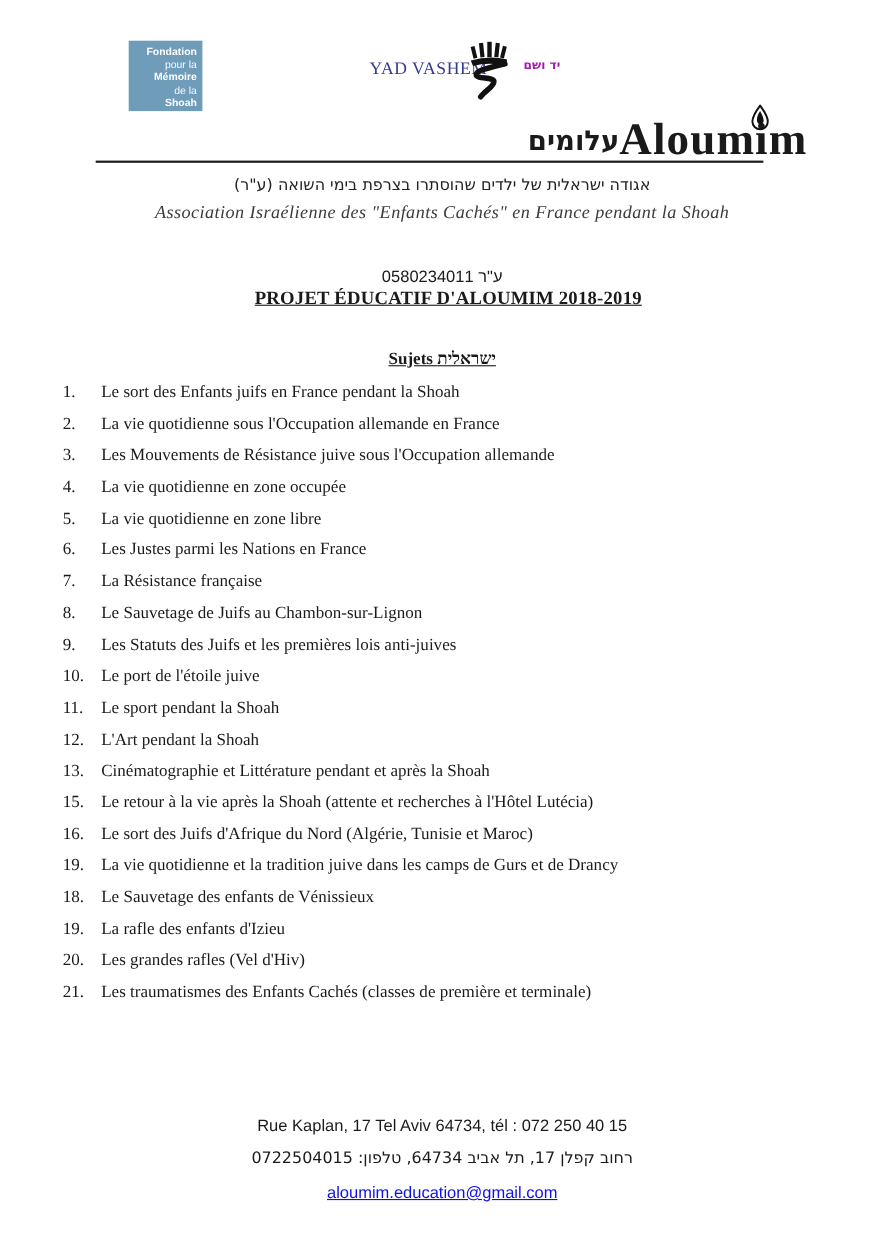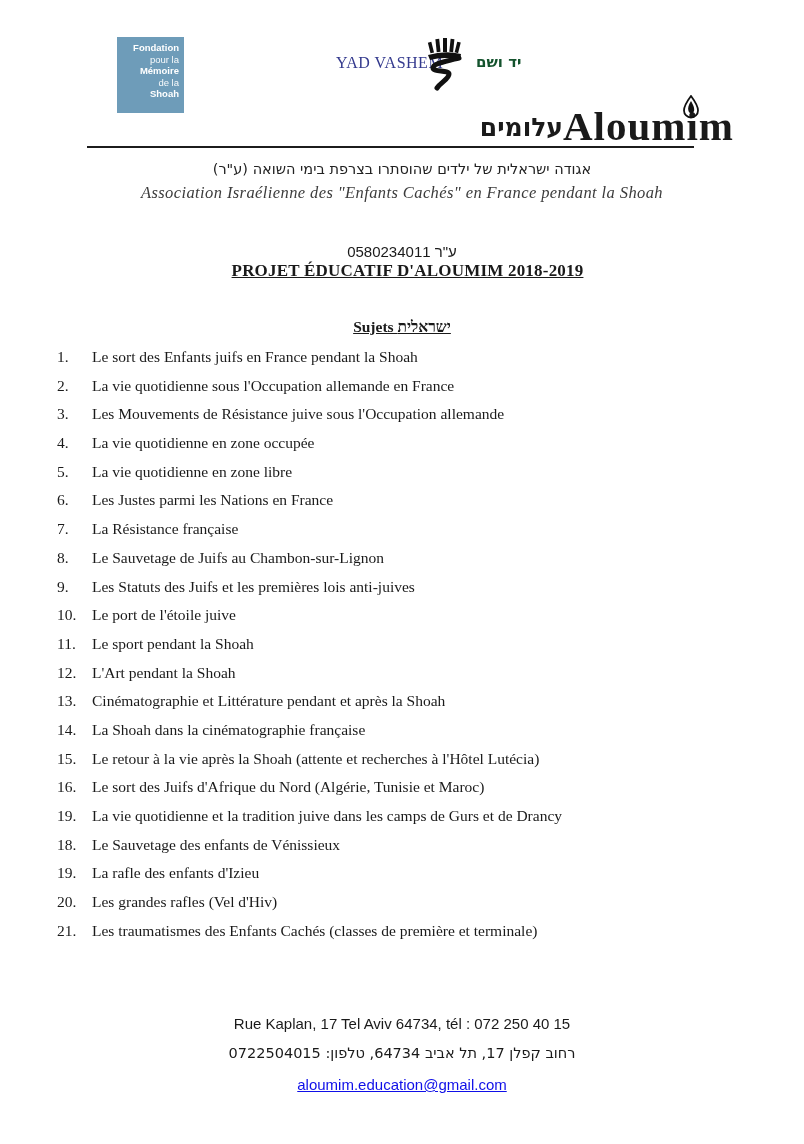--- a/index.html
+++ b/index.html
@@ -10,42 +10,42 @@
     margin:0 auto;
     background:#ffffff;
     font-family:"Liberation Serif", serif;
     color:#1a1a1a;
     overflow:hidden;
   }
 
   
   .fondation-box {
     position:absolute; left:117px; top:37px;
-    width:67px; height:76px;
+    width:67px; height:64px;
     background:#6E9CB9;
     color:#ffffff;
     font-family:"Liberation Sans", sans-serif;
     font-size:9.5px; line-height:11.6px;
     text-align:right;
     padding:5px 5px 0 0;
   }
   .fondation-box .b { font-weight:bold; }
   .fondation-box .l { font-weight:normal; opacity:.95; }
 
   .yv-latin {
     position:absolute; left:336px; top:54px;
     font-family:"Liberation Serif", serif;
     font-size:16px; letter-spacing:.5px;
     color:#343A8E;
   }
   .yv-logo { position:absolute; left:423px; top:36px; }
   .yv-hebrew {
     position:absolute; left:476px; top:53px;
-    font-size:15px; font-weight:bold;
-    color:#14532d;
+    font-size:11px; font-weight:bold;
+    color:#a21caf;
     font-family:"DejaVu Sans", sans-serif;
   }
 
   
   .aloumim-wrap {
     position:absolute; top:102px; right:70px;
     display:flex; align-items:baseline;
     white-space:nowrap;
   }
   .aloumim-hebrew {
@@ -232,24 +232,20 @@
       </li>
     <li class="subject-row">
         <span class="subject-num">12.</span>
         <span class="subject-text">L'Art pendant la Shoah</span>
       </li>
     <li class="subject-row">
         <span class="subject-num">13.</span>
         <span class="subject-text">Cinématographie et Littérature pendant et après la Shoah</span>
       </li>
     <li class="subject-row">
-        <span class="subject-num">14.</span>
-        <span class="subject-text">La Shoah dans la cinématographie française</span>
-      </li>
-    <li class="subject-row">
         <span class="subject-num">15.</span>
         <span class="subject-text">Le retour à la vie après la Shoah (attente et recherches à l'Hôtel Lutécia)</span>
       </li>
     <li class="subject-row">
         <span class="subject-num">16.</span>
         <span class="subject-text">Le sort des Juifs d'Afrique du Nord (Algérie, Tunisie et Maroc)</span>
       </li>
     <li class="subject-row">
         <span class="subject-num">19.</span>
         <span class="subject-text">La vie quotidienne et la tradition juive dans les camps de Gurs et de Drancy</span>

